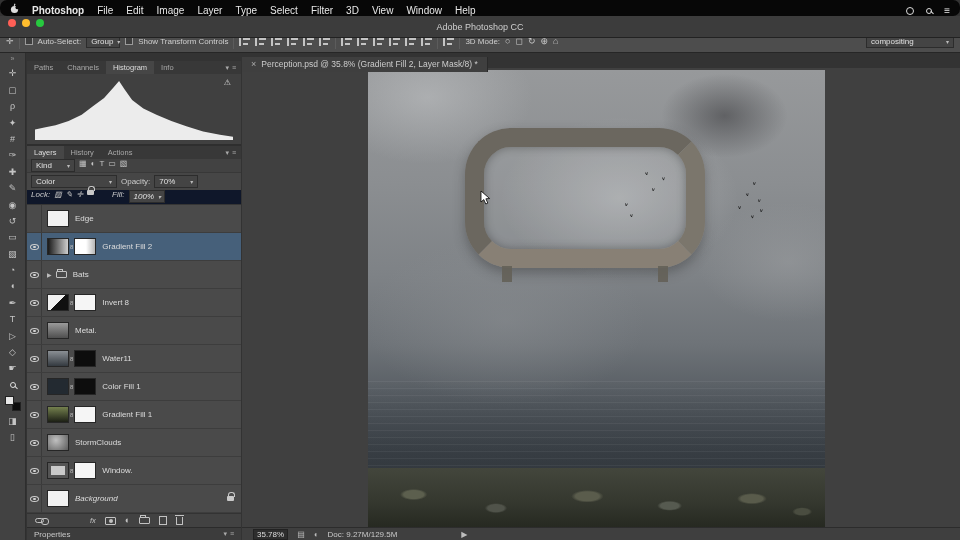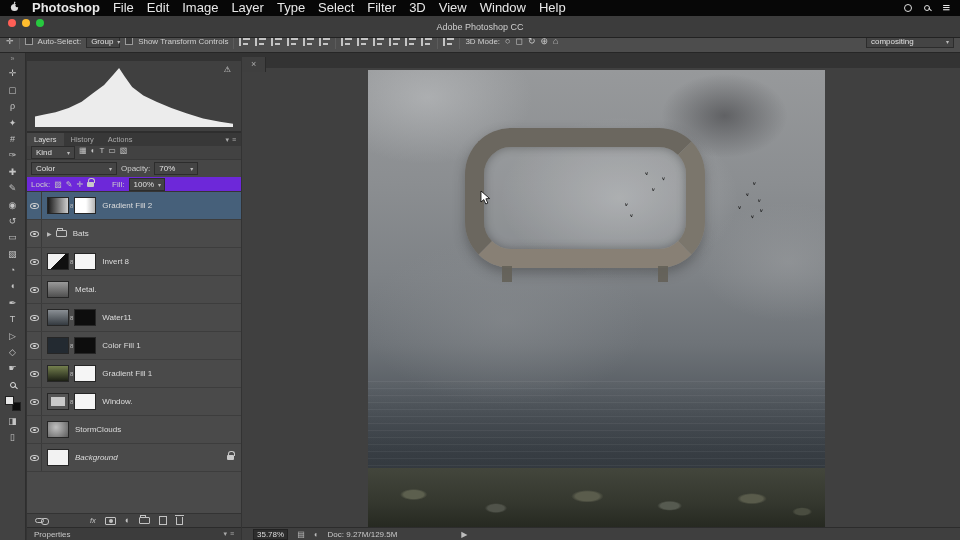--- a/index.html
+++ b/index.html
@@ -1,21 +1,21 @@
 <!DOCTYPE html>
 <html><head>
 <meta charset="utf-8">
 <style>
   * { margin:0; padding:0; box-sizing:border-box; }
   html,body { width:960px; height:540px; overflow:hidden; }
   body { font-family:"Liberation Sans", sans-serif; background:#333; color:#ccc; position:relative; }
 
   
   .menubar { position:absolute; top:0; left:0; right:0; height:16px; background:#070707;
-             display:flex; align-items:flex-start; gap:13px; padding:0 10px; font-size:13px; color:#e8e8e8; z-index:30; }
+             display:flex; align-items:flex-end; gap:13px; padding:0 10px; font-size:10px; color:#e8e8e8; z-index:30;border-radius:7px; }
   .menubar .app { font-weight:bold; }
   .menu-right { margin-left:auto; display:flex; align-items:center; gap:12px; }
   .ring-icon { width:8px; height:8px; border:1.3px solid #ddd; border-radius:50%; display:inline-block; }
   .icon-search { width:6px; height:6px; border:1.3px solid #ddd; border-radius:50%; position:relative; display:inline-block; }
   .icon-search::after { content:""; position:absolute; width:4px; height:1.3px; background:#ddd;
                         transform:rotate(45deg); right:-3px; bottom:-1px; }
 
   
   .titlebar { position:absolute; top:16px; left:0; right:0; height:22px; background:#3c3c3c;
               border-bottom:1px solid #222; display:flex; align-items:center; justify-content:center;
@@ -72,22 +72,22 @@
   .hist-body { height:70px; background:#404040; position:relative; flex:none; padding:5px 8px 4px 8px; }
   .hist-graph { width:100%; height:100%; display:block; }
   .hist-warn { position:absolute; top:4px; right:10px; font-size:8px; color:#d8d8d8; }
   .pdivider { height:2px; background:#2e2e2e; flex:none; }
 
   .filter-row { height:14px; display:flex; align-items:flex-start; gap:4px; padding:0 4px;
                 background:#424242; border-bottom:1px solid #383838; flex:none; }
   .f-ic { font-size:8px; color:#c5c5c5; }
   .blend-row { height:17px; display:flex; align-items:center; gap:4px; padding:0 4px;
                background:#464646; flex:none; }
-  .lock-row { height:15px; display:flex; align-items:center; gap:4px; padding:0 4px;
-              background:#6d28d9; border-bottom:1px solid #353535; flex:none; }
+  .lock-row { height:15px; display:flex; align-items:flex-start; gap:4px; padding:0 4px;
+              background:#0f172a; border-bottom:1px solid #353535; flex:none;font-style:italic; }
   .lk-ic { font-size:8px; color:#c0c0c0; }
 
   .layer-list { flex:1; overflow:hidden; background:#4a4a4a; }
   .layer-row { height:28px; display:flex; align-items:center; border-bottom:1px solid #3d3d3d;
                background:#4a4a4a; color:#ddd; font-size:8px; }
   .layer-row.selected { background:#46607a; }
   .eye-well { width:15px; align-self:stretch; border-right:1px solid #3a3a3a;
               display:flex; align-items:center; justify-content:center; flex:none; }
   .eye { width:9px; height:6px; border:1px solid #d0d0d0; border-radius:50%; position:relative; }
   .eye::after { content:""; position:absolute; left:2.5px; top:1px; width:2.5px; height:2.5px;
@@ -257,20 +257,21 @@
     <span>compositing</span>
       <span class="arr">▾</span>
   </span>
 </div>
 
 <div class="workspace"></div>
 
 <div class="tabbar">
   <span class="doc-tab">
     <span class="x">×</span>
+    <span>Perception.psd @ 35.8% (Gradient Fill 2, Layer Mask/8) *</span>
   </span>
 </div>
 
 <div class="toolbar">
   <span class="tb-head">»</span>
   <span class="tool">✛</span>
   <span class="tool">▢</span>
   <span class="tool">ρ</span>
   <span class="tool">✦</span>
   <span class="tool">#</span>
@@ -294,20 +295,30 @@
   <span class="swatches">
     <span class="sw fg"></span>
     <span class="sw bg"></span>
   </span>
   <span class="tool">◨</span>
   <span class="tool">▯</span>
 </div>
 
 <div class="panels">
 
+  <div class="ptabs">
+    <span class="ptab">Paths</span>
+    <span class="ptab">Channels</span>
+    <span class="ptab active">Histogram</span>
+    <span class="ptab">Info</span>
+    <span class="pmenu">
+      <span>▾</span>
+      <span>≡</span>
+    </span>
+  </div>
   <div class="hist-body">
     <svg class="hist-graph" viewBox="0 0 212 58" preserveAspectRatio="none">
       <polygon fill="#ececec" points="0,58 0,48 10,46 22,44 36,40 50,34 62,26 74,18 84,8 90,2 96,10 104,20 116,28 130,34 146,40 162,45 180,50 198,53 212,55 212,58"></polygon>
     </svg>
     <span class="hist-warn">⚠</span>
   </div>
   <div class="pdivider"></div>
 
   <div class="ptabs">
     <span class="ptab active">Layers</span>
@@ -351,20 +362,25 @@
     <span class="ic-lock"></span>
     <span style="margin-left:14px">Fill:</span>
     <span class="dd" style="width:36px">
       <span>100%</span>
         <span class="arr">▾</span>
     </span>
   </div>
 
   <div class="layer-list">
 
+    <div class="layer-row">
+      <span class="eye-well"></span>
+      <span class="thumb t-white"></span>
+      <span class="lname">Edge</span>
+    </div>
 
     <div class="layer-row selected">
       <span class="eye-well">
           <span class="eye"></span>
         </span>
       <span class="thumb t-grad2"></span>
       <span class="lnk">8</span>
       <span class="thumb m-grad" style="margin-left:0"></span>
       <span class="lname">Gradient Fill 2</span>
     </div>
@@ -423,32 +439,32 @@
       <span class="thumb t-green"></span>
       <span class="lnk">8</span>
       <span class="thumb m-white" style="margin-left:0"></span>
       <span class="lname">Gradient Fill 1</span>
     </div>
 
     <div class="layer-row">
       <span class="eye-well">
           <span class="eye"></span>
         </span>
+      <span class="thumb t-clouds"></span>
+      <span class="lname">StormClouds</span>
+    </div>
+
+    <div class="layer-row">
+      <span class="eye-well">
+          <span class="eye"></span>
+        </span>
       <span class="thumb t-window"></span>
       <span class="lnk">8</span>
       <span class="thumb m-white" style="margin-left:0"></span>
       <span class="lname">Window.</span>
-    </div>
-
-    <div class="layer-row">
-      <span class="eye-well">
-          <span class="eye"></span>
-        </span>
-      <span class="thumb t-clouds"></span>
-      <span class="lname">StormClouds</span>
     </div>
 
     <div class="layer-row">
       <span class="eye-well">
           <span class="eye"></span>
         </span>
       <span class="thumb t-white"></span>
       <span class="lname italic">Background</span>
       <span class="ic-lock row-lock"></span>
     </div>

